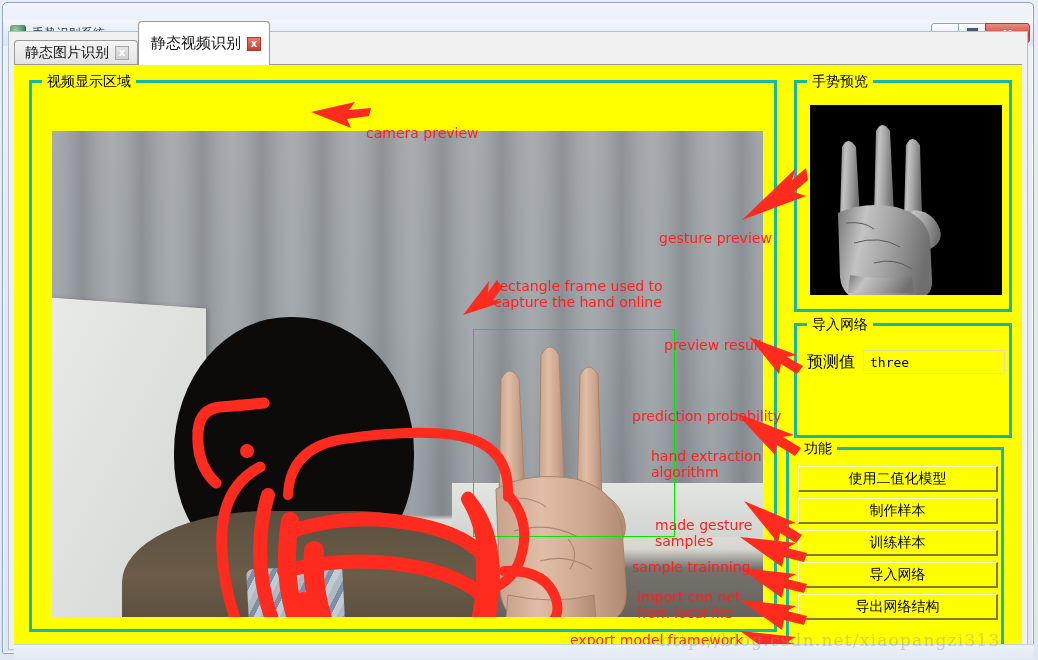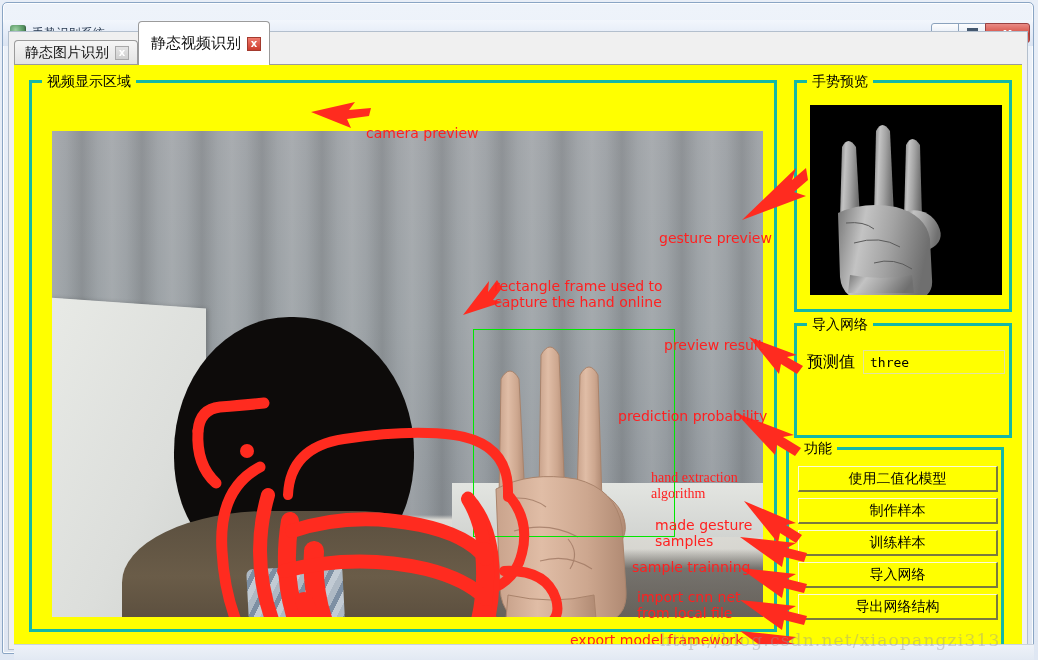--- a/index.html
+++ b/index.html
@@ -538,22 +538,22 @@
 
             <path d="M726 566 l56 6 l-9 5 l20 5 l-3 9 l-20 -5 l-2 10 z"></path>
           </g>
         </svg>
 
         <div class="anno" style="left:352px; top:60px;">camera preview</div>
         <div class="anno" style="left:645px; top:165px;">gesture preview</div>
         <div class="anno" style="left:480px; top:213px;">rectangle frame used to
 capture the hand online</div>
         <div class="anno" style="left:650px; top:272px;">preview result</div>
-        <div class="anno" style="left:604px; top:343px;">prediction probability</div>
-        <div class="anno" style="left:637px; top:405px;font-family:Liberation Serif, serif;">hand extraction
+        <div class="anno" style="left:618px; top:343px;">prediction probability</div>
+        <div class="anno" style="left:637px; top:383px;">hand extraction
 algorithm</div>
         <div class="anno" style="left:641px; top:452px;">made gesture
 samples</div>
         <div class="anno" style="left:618px; top:494px;">sample trainning</div>
         <div class="anno" style="left:556px; top:567px;">export model framework</div>
         <div class="anno" style="left:623px; top:524px;">import cnn net
 from local file</div>
       </div>
 
       <div class="statusbar"></div>

